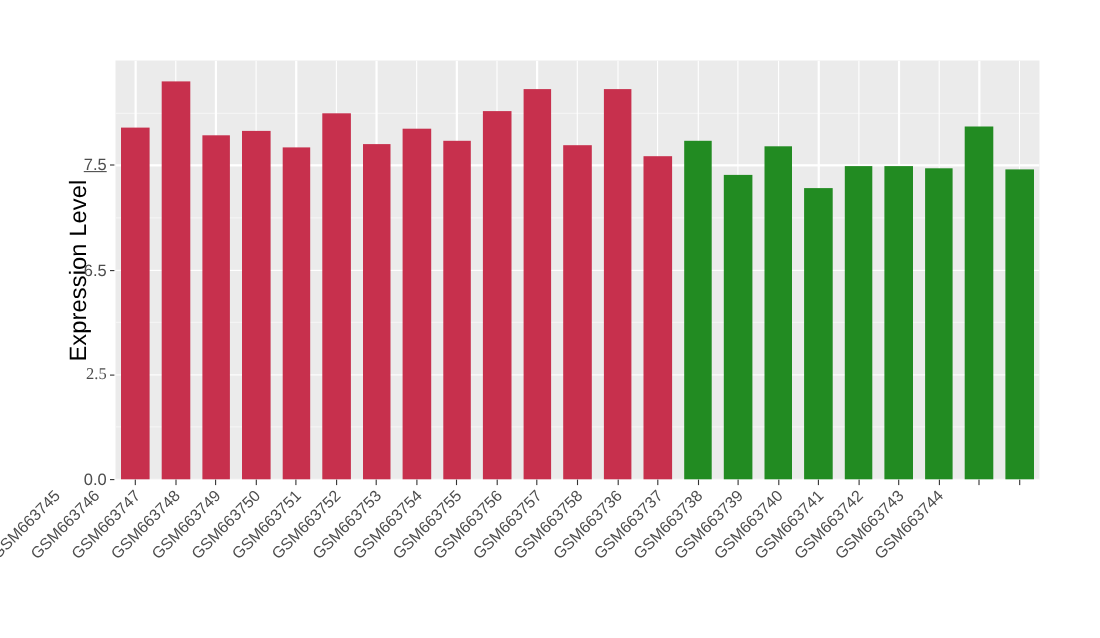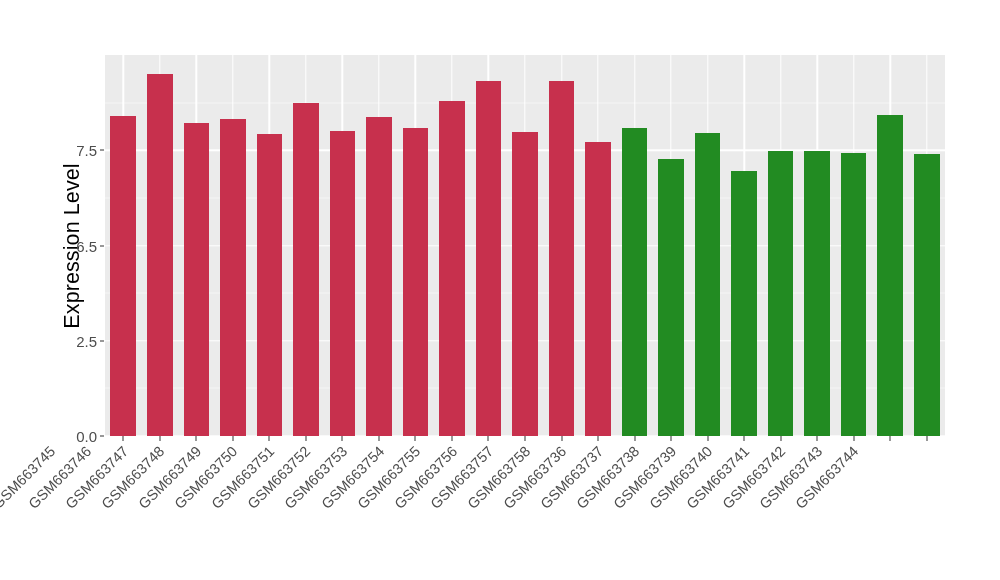--- a/index.html
+++ b/index.html
@@ -149,23 +149,23 @@
 <body>
 
 <div id="chart-root">
 
   <div id="y-axis-title-wrap">
     <div id="y-axis-title-inner">Expression Level</div>
   </div>
 
   <div id="ytick-labels">
       <div class="ytick-label" style="top: 436px;">0.0</div>
-      <div class="ytick-label" style="top: 340.75px;">2.5</div>
+      <div class="ytick-label" style="top: 340.75px; font-family: Liberation Serif, serif;">2.5</div>
       <div class="ytick-label" style="top: 245.5px;">6.5</div>
-      <div class="ytick-label" style="top: 150.25px;">7.5</div>
+      <div class="ytick-label" style="top: 150.25px; text-decoration: underline;">7.5</div>
     </div>
 
   <div id="panel">
     <div id="grid-minor">
         <div class="gridline-minor" style="top: 333.375px;"></div>
         <div class="gridline-minor" style="top: 238.125px;"></div>
         <div class="gridline-minor" style="top: 142.875px;"></div>
         <div class="gridline-minor" style="top: 47.625px;"></div>
       </div>
     <div id="grid-major">

